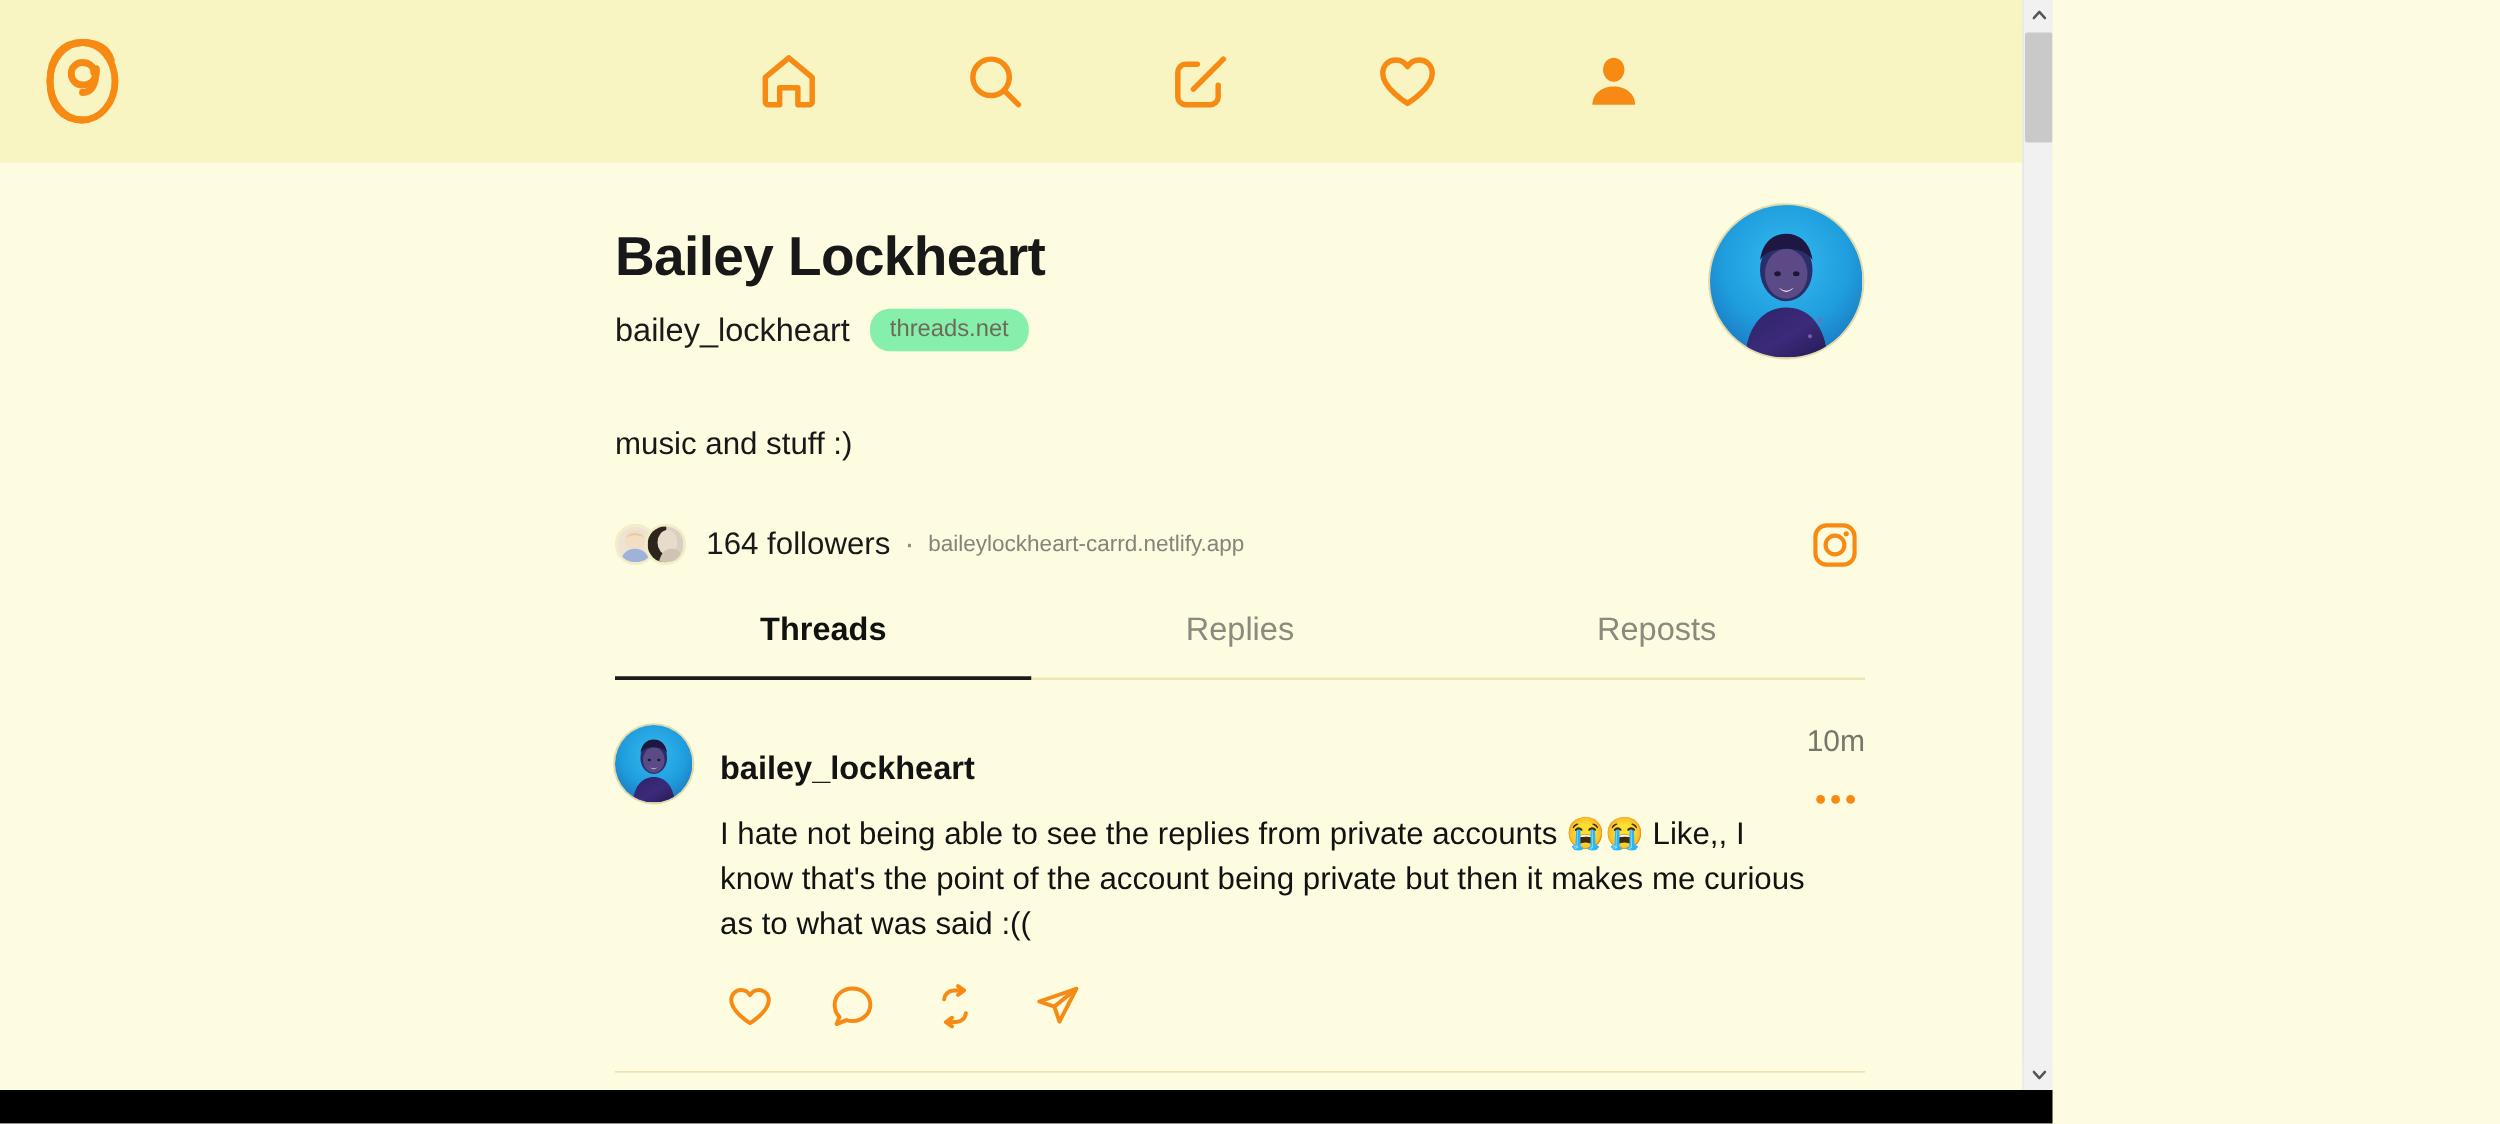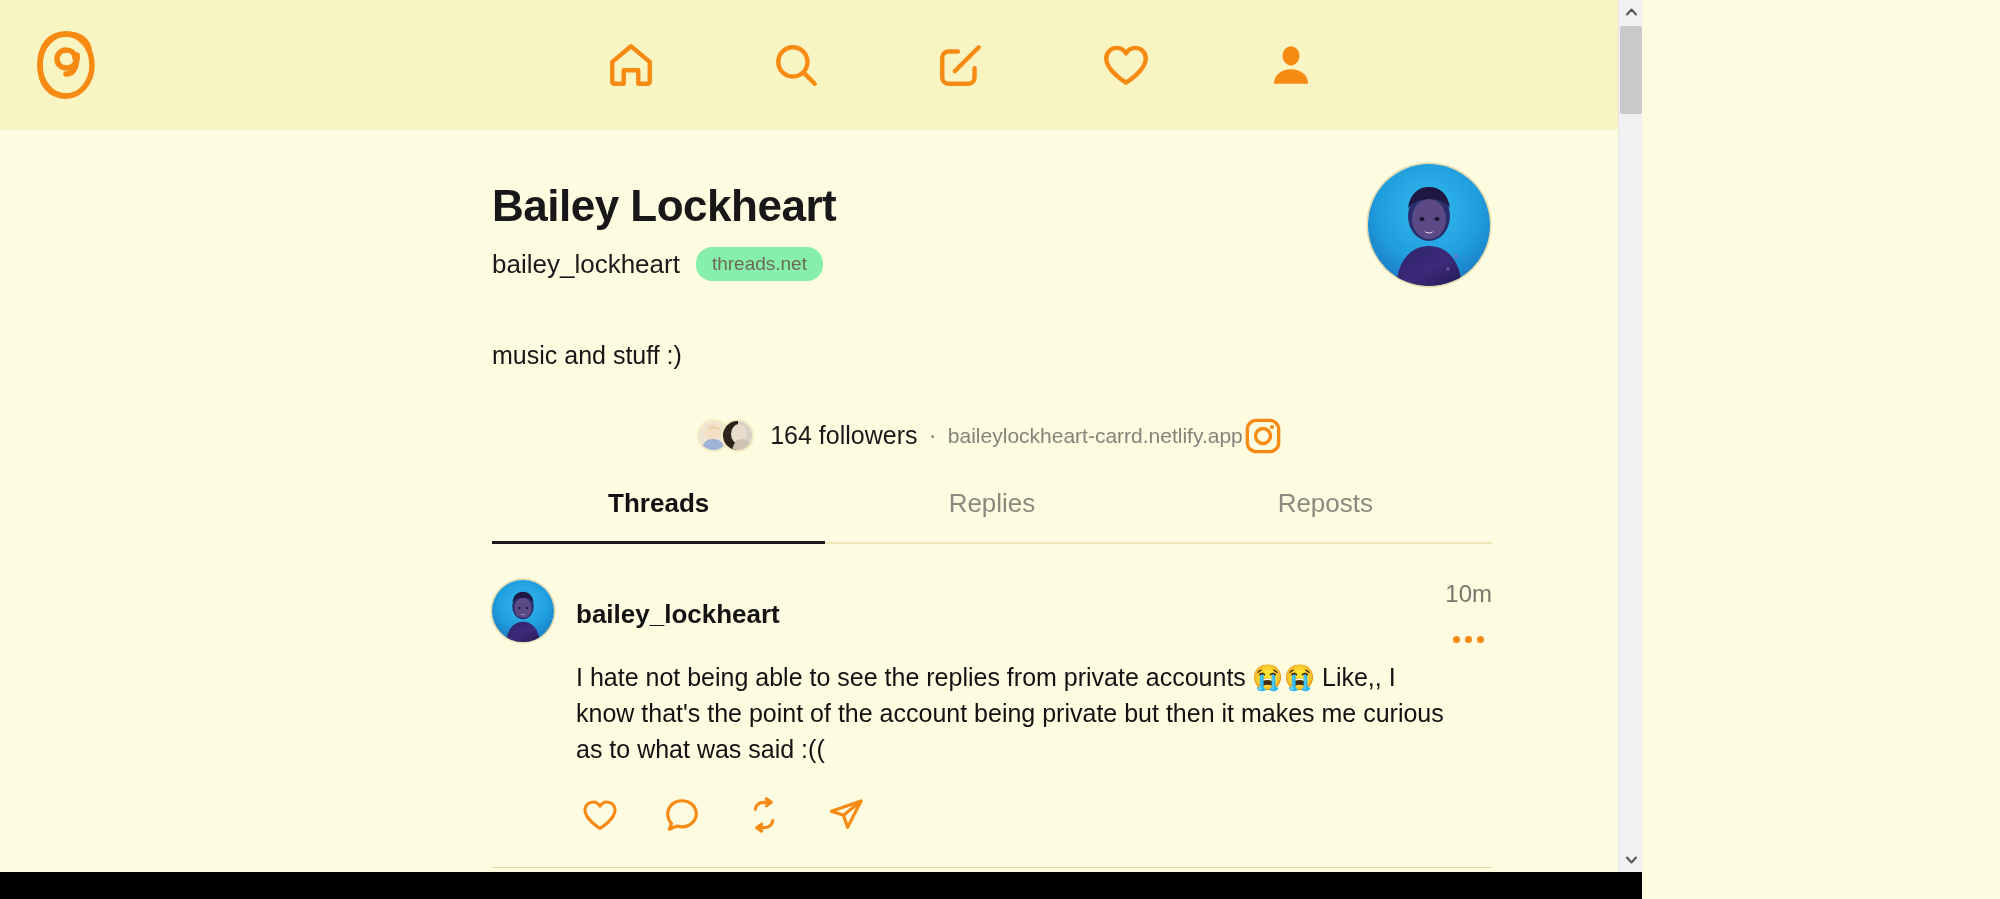--- a/index.html
+++ b/index.html
@@ -162,21 +162,21 @@
     font-size: 25px;
     line-height: 1.42;
     color: #171717;
   }
 
   
   .meta-row {
     margin-top: 42px;
     display: flex;
     align-items: center;
-    justify-content: center;
+    justify-content: space-between;
     padding-right: 4px;
   }
 
   .meta-left {
     display: flex;
     align-items: center;
   }
 
   .facepile {
     display: flex;
@@ -195,21 +195,21 @@
   .followers {
     font-size: 25px;
     color: #191919;
   }
   .dot-sep {
     font-size: 25px;
     color: #8d8d82;
     margin: 0 11px;
   }
   .weblink {
-    font-size: 21px;
+    font-size: 18px;
     color: #84847a;
     cursor: pointer;
   }
 
   .ig-icon { cursor: pointer; display: flex; }
 
   
   .tabs {
     margin-top: 32px;
     display: flex;
@@ -291,21 +291,21 @@
   }
   .more-dots i {
     width: 7px;
     height: 7px;
     border-radius: 50%;
     background: #f68a13;
     display: block;
   }
 
   .post-text {
-    margin-top: 10px;
+    margin-top: 0;
     font-size: 25px;
     line-height: 1.45;
     color: #121212;
     max-width: 880px;
   }
   .emo { font-size: 25px; }
 
   .post-actions {
     margin-top: 26px;
     display: flex;

